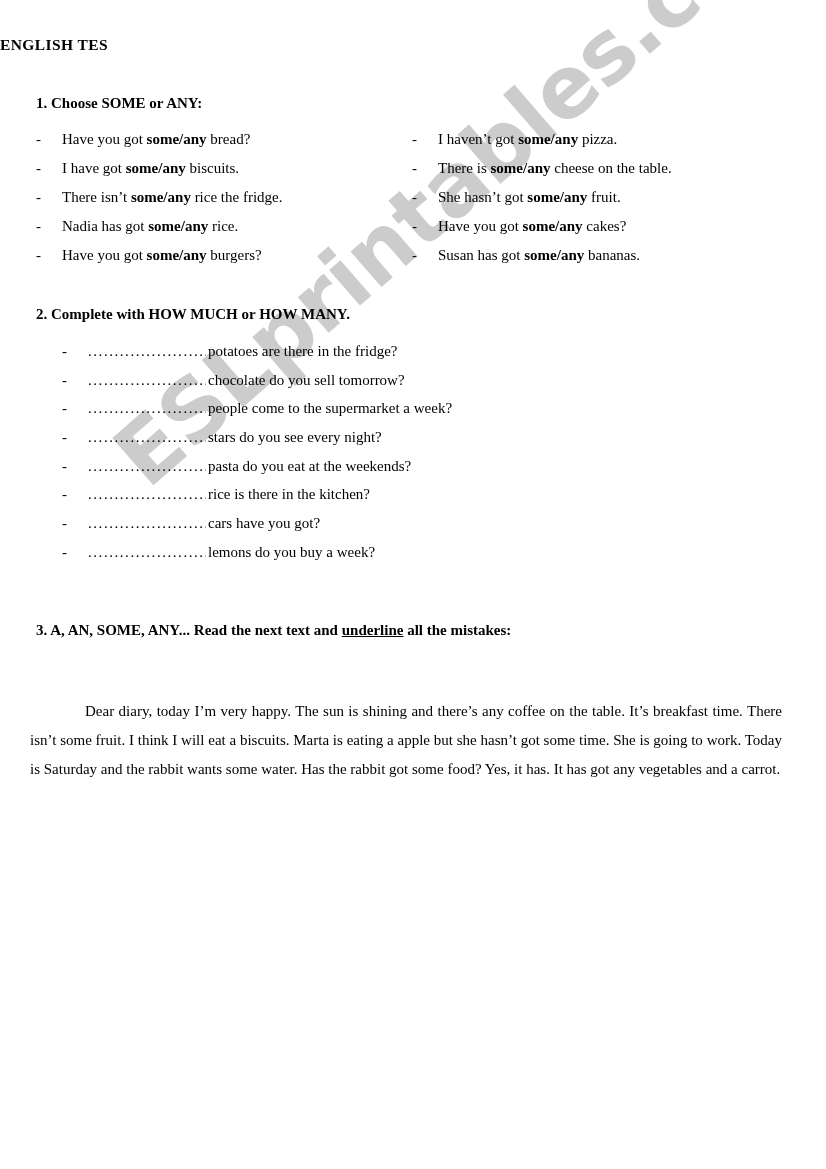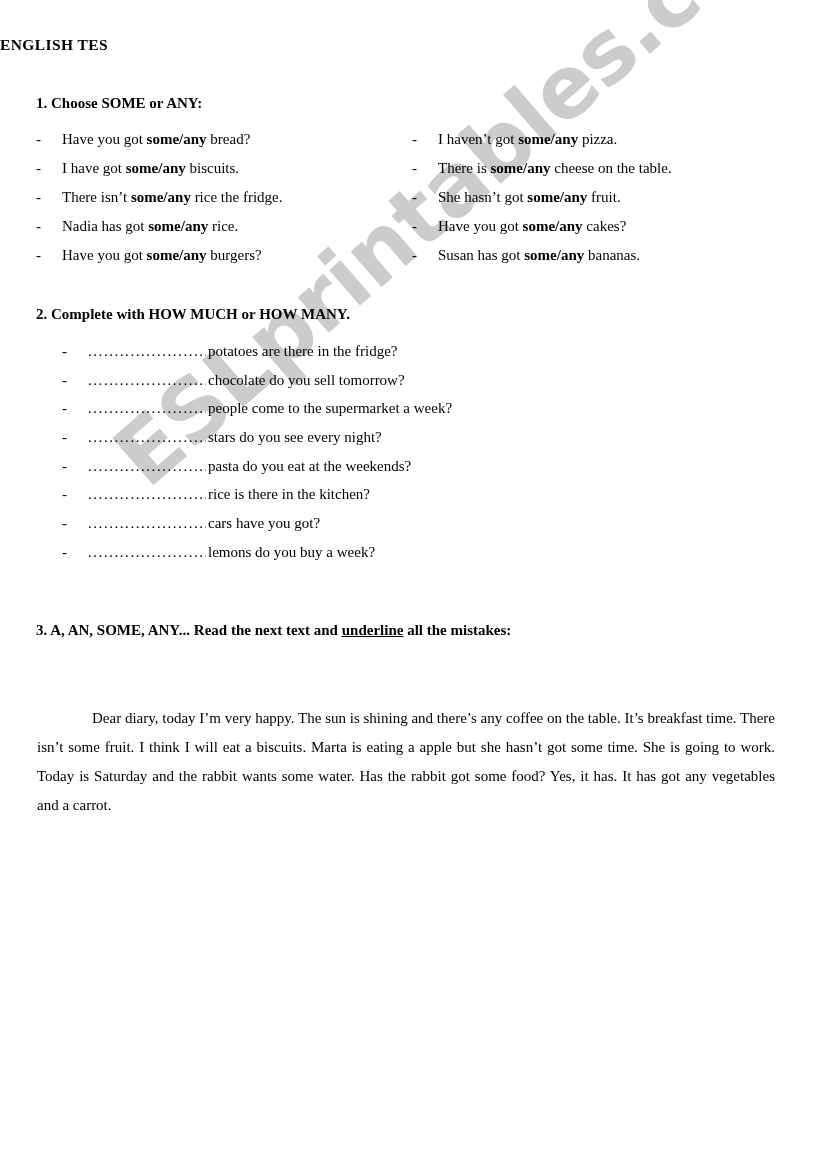--- a/index.html
+++ b/index.html
@@ -127,21 +127,21 @@
   
   #ex3-text {
     position: absolute;
     top: 697px;
     left: 30px;
     width: 752px;
     font-size: 15px;
     line-height: 29px;
     text-align: justify;
   }
-  #ex3-text p { margin: 7px; text-indent: 55px; }
+  #ex3-text p { margin: 0; text-indent: 55px; }
 </style>
 </head>
 <body>
 
 <div id="page">
 
   <div id="watermark">ESLprintables.com</div>
 
   <div id="content">
 

